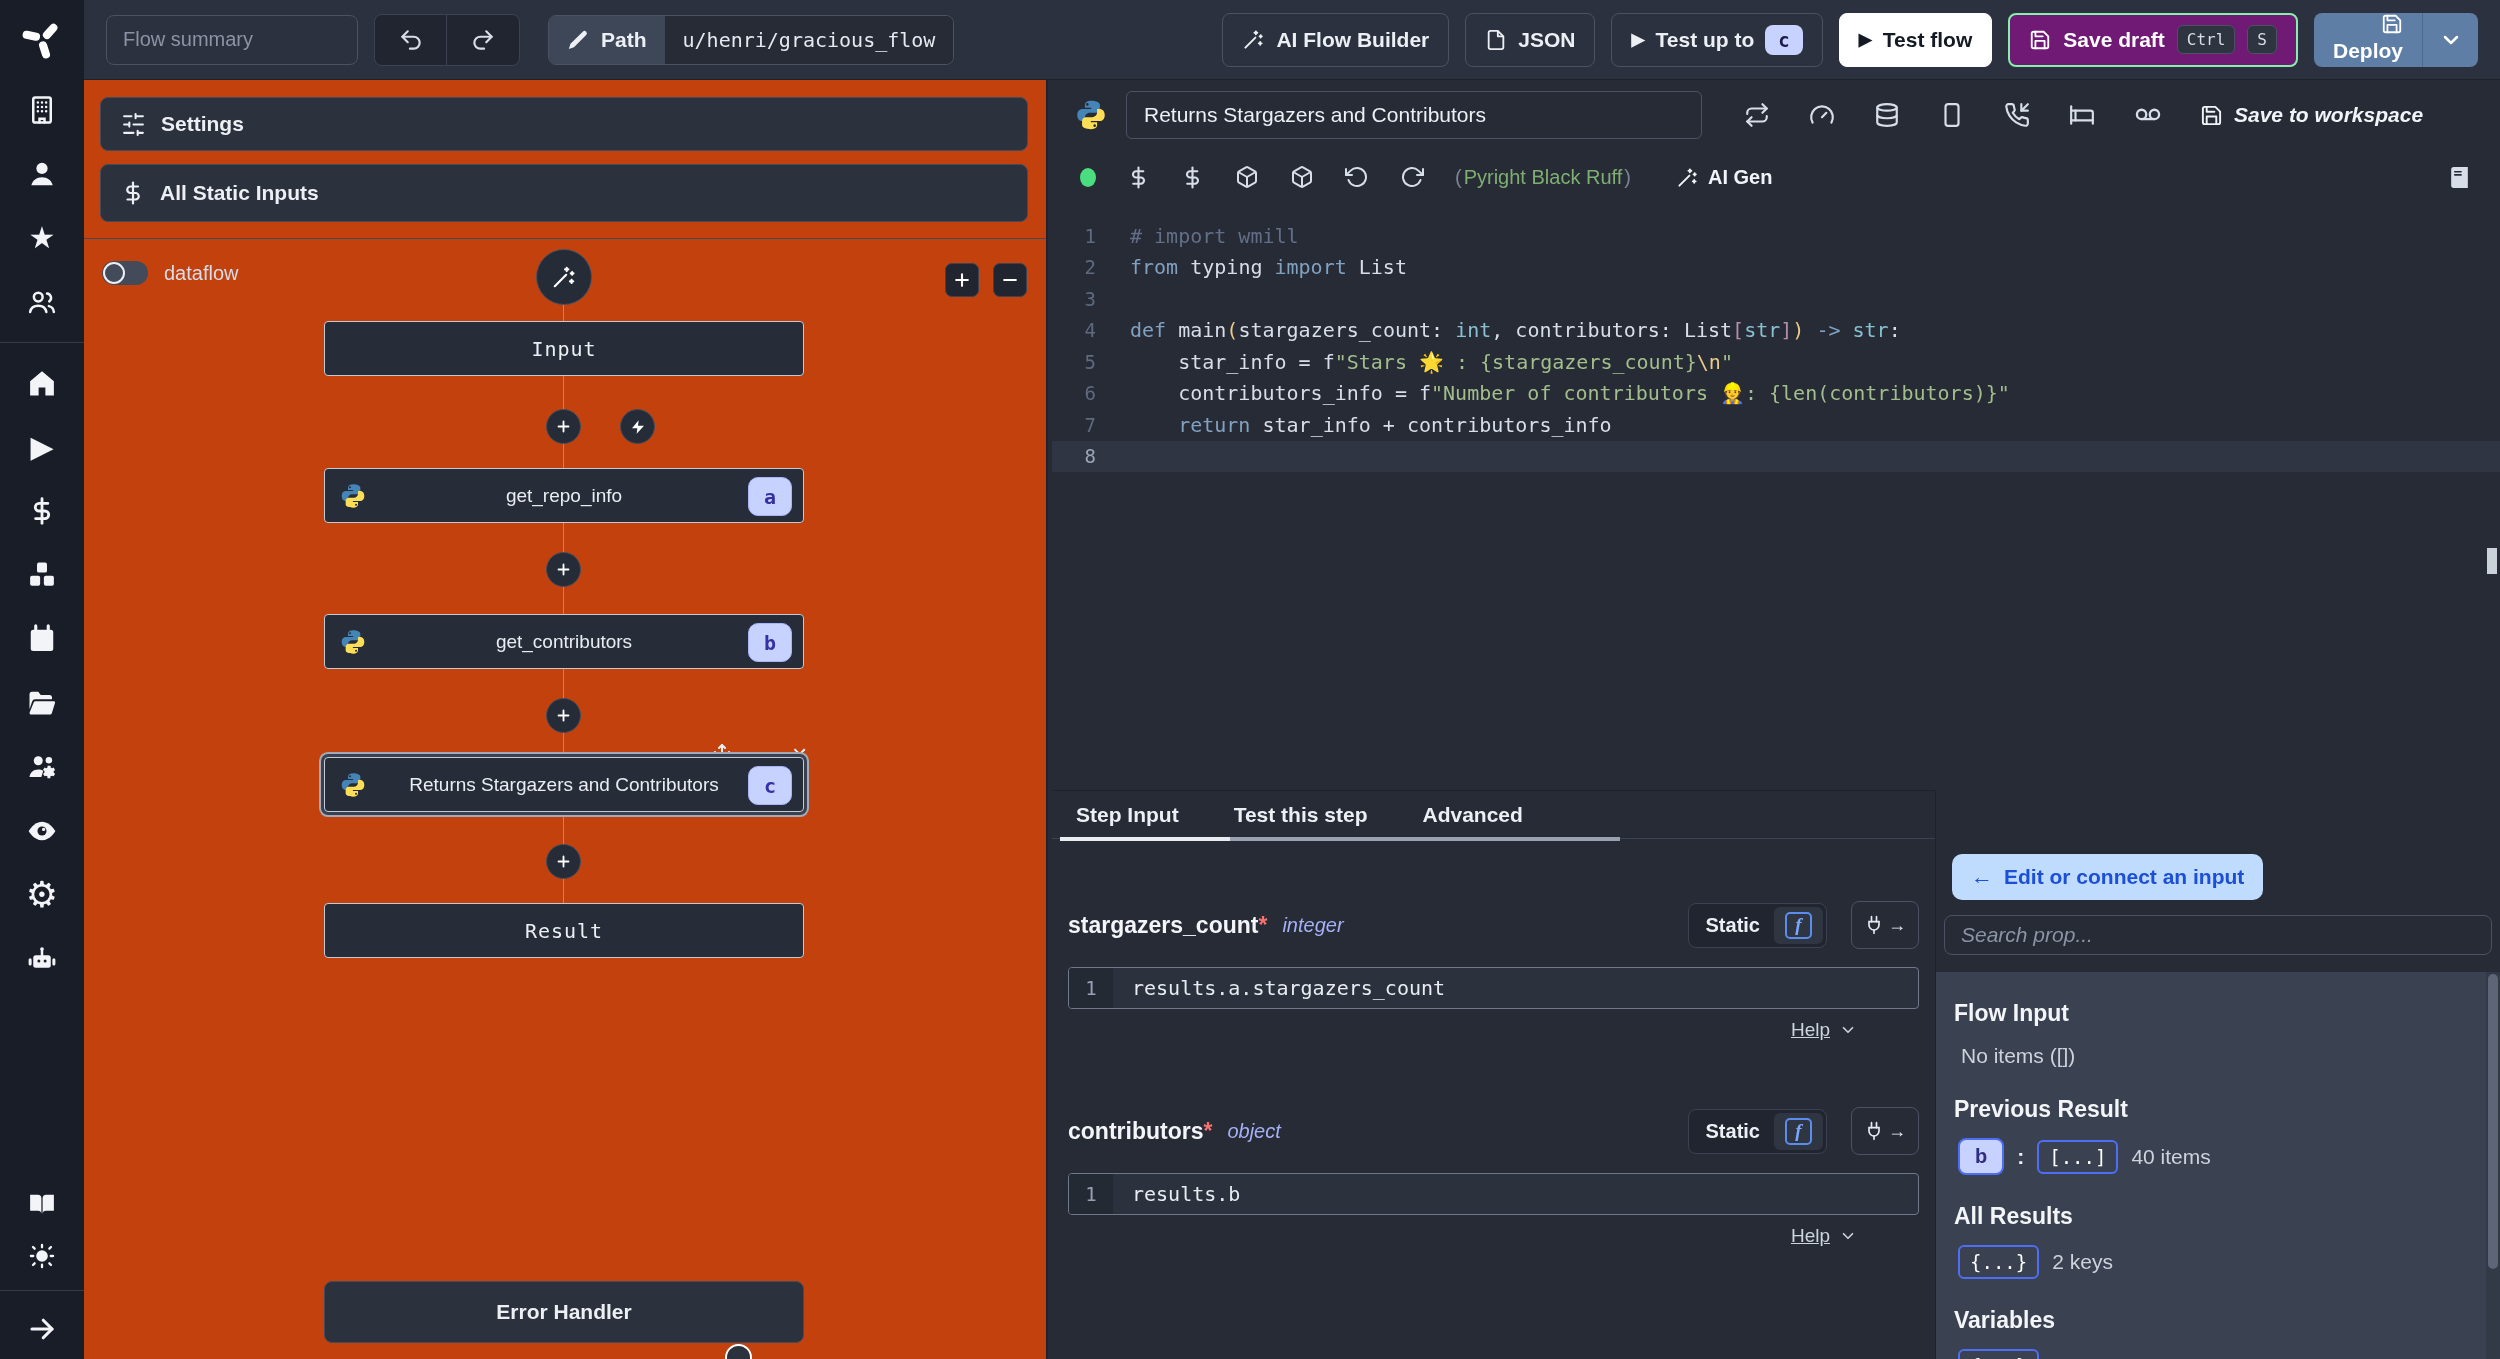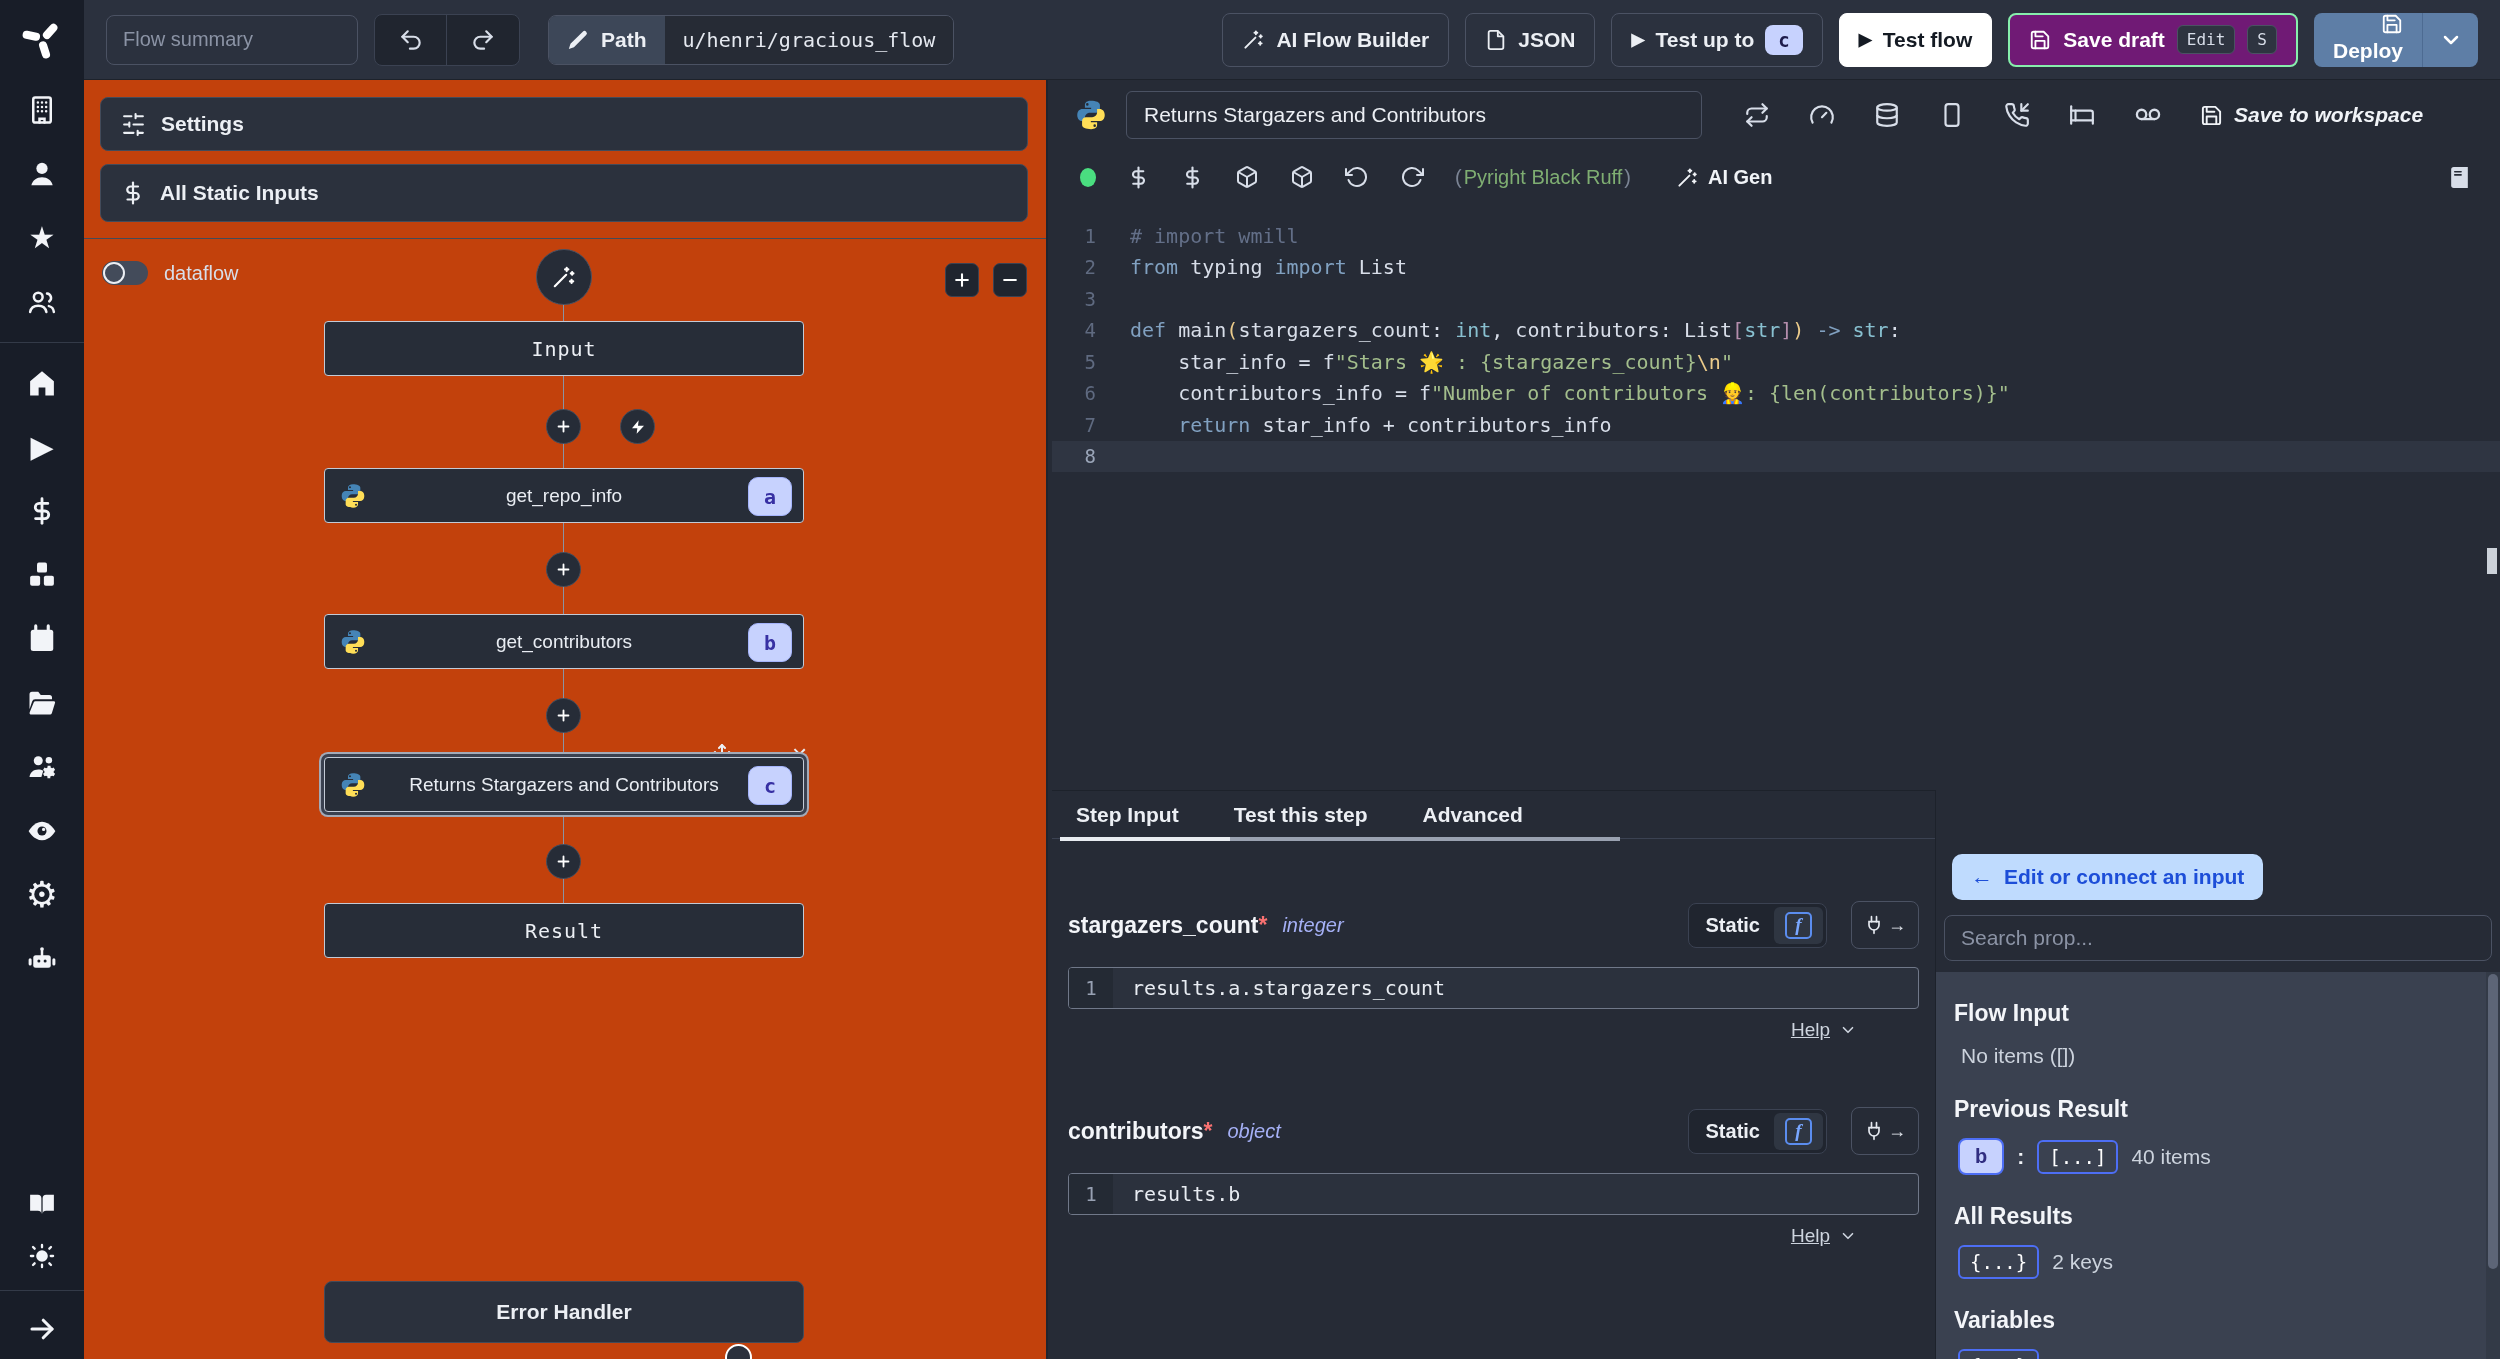--- a/index.html
+++ b/index.html
@@ -175,23 +175,23 @@
   .help-link { color:#cdd4de; font-size:19px; text-decoration:underline; background:none; border:none;
                display:flex; align-items:center; gap:9px; }
 
   
   .props { position:absolute; left:1935px; top:790px; right:0; bottom:0; background:#262b36;
            border-left:1px solid #1d222b; }
   .edit-btn { margin:64px 0 0 16px; display:inline-flex; align-items:center; gap:11px;
               background:#bfdbfe; color:#1d4ed8; font-weight:bold; font-size:21px;
               border:none; border-radius:10px; padding:11px 19px; }
   .edit-btn .uni { font-size:22px; line-height:1; }
-  .prop-search { display:block; margin:15px 8px 0 8px; width:calc(100% - 16px); height:46px;
+  .prop-search { display:block; margin:15px 8px 0 8px; width:calc(100% - 16px); height:40px;
                  background:transparent; border:1px solid #4b5263; border-radius:8px;
-                 color:#f97316; padding:0 16px; font-size:21px; }
+                 color:#f97316; padding:0 16px; font-size:21px;font-style:italic; }
   .prop-search::placeholder { color:#8b93a5; }
   .props-scroll { position:absolute; top:182px; left:0; right:0; bottom:0; background:#3a4150;
                   padding:28px 30px 0 18px; overflow:hidden; }
   .ph { font-weight:bold; font-size:23px; color:#f3f5f9; }
   .pi { color:#ccd3dd; font-size:21px; margin:17px 0 28px 7px; }
   .prow { display:flex; align-items:center; gap:13px; margin:15px 0 28px 4px; }
   .badge-b { background:#c7d2fe; border:2px solid #4d6ef5; border-radius:8px; color:#312e81;
              font-weight:bold; font-size:20px; padding:5px 15px; }
   .badge-sep { color:#f1f4f8; font-size:21px; font-weight:bold; }
   .badge-br { border:2px solid #4d6ef5; border-radius:6px; color:#fff;
@@ -373,21 +373,21 @@
     <span class="play-glyph">▶</span>
     <span>Test flow</span>
   </button>
   <button class="btn-primary">
     <svg width="22" height="22" viewBox="0 0 24 24" fill="none" stroke="currentColor" stroke-width="2" stroke-linecap="round" stroke-linejoin="round">
         <path d="M19 21H5a2 2 0 01-2-2V5a2 2 0 012-2h11l5 5v11a2 2 0 01-2 2z"></path>
         <path d="M17 21v-8H7v8"></path>
         <path d="M7 3v5h8"></path>
       </svg>
     <span>Save draft</span>
-    <kbd class="kbd">Edit</kbd>
+    <kbd class="kbd">Ctrl</kbd>
     <kbd class="kbd">S</kbd>
   </button>
   <div class="deploy-group">
     <button class="deploy-main">
       <svg width="22" height="22" viewBox="0 0 24 24" fill="none" stroke="currentColor" stroke-width="2" stroke-linecap="round" stroke-linejoin="round">
           <path d="M19 21H5a2 2 0 01-2-2V5a2 2 0 012-2h11l5 5v11a2 2 0 01-2 2z"></path>
           <path d="M17 21v-8H7v8"></path>
           <path d="M7 3v5h8"></path>
         </svg>
       <span>Deploy</span>

